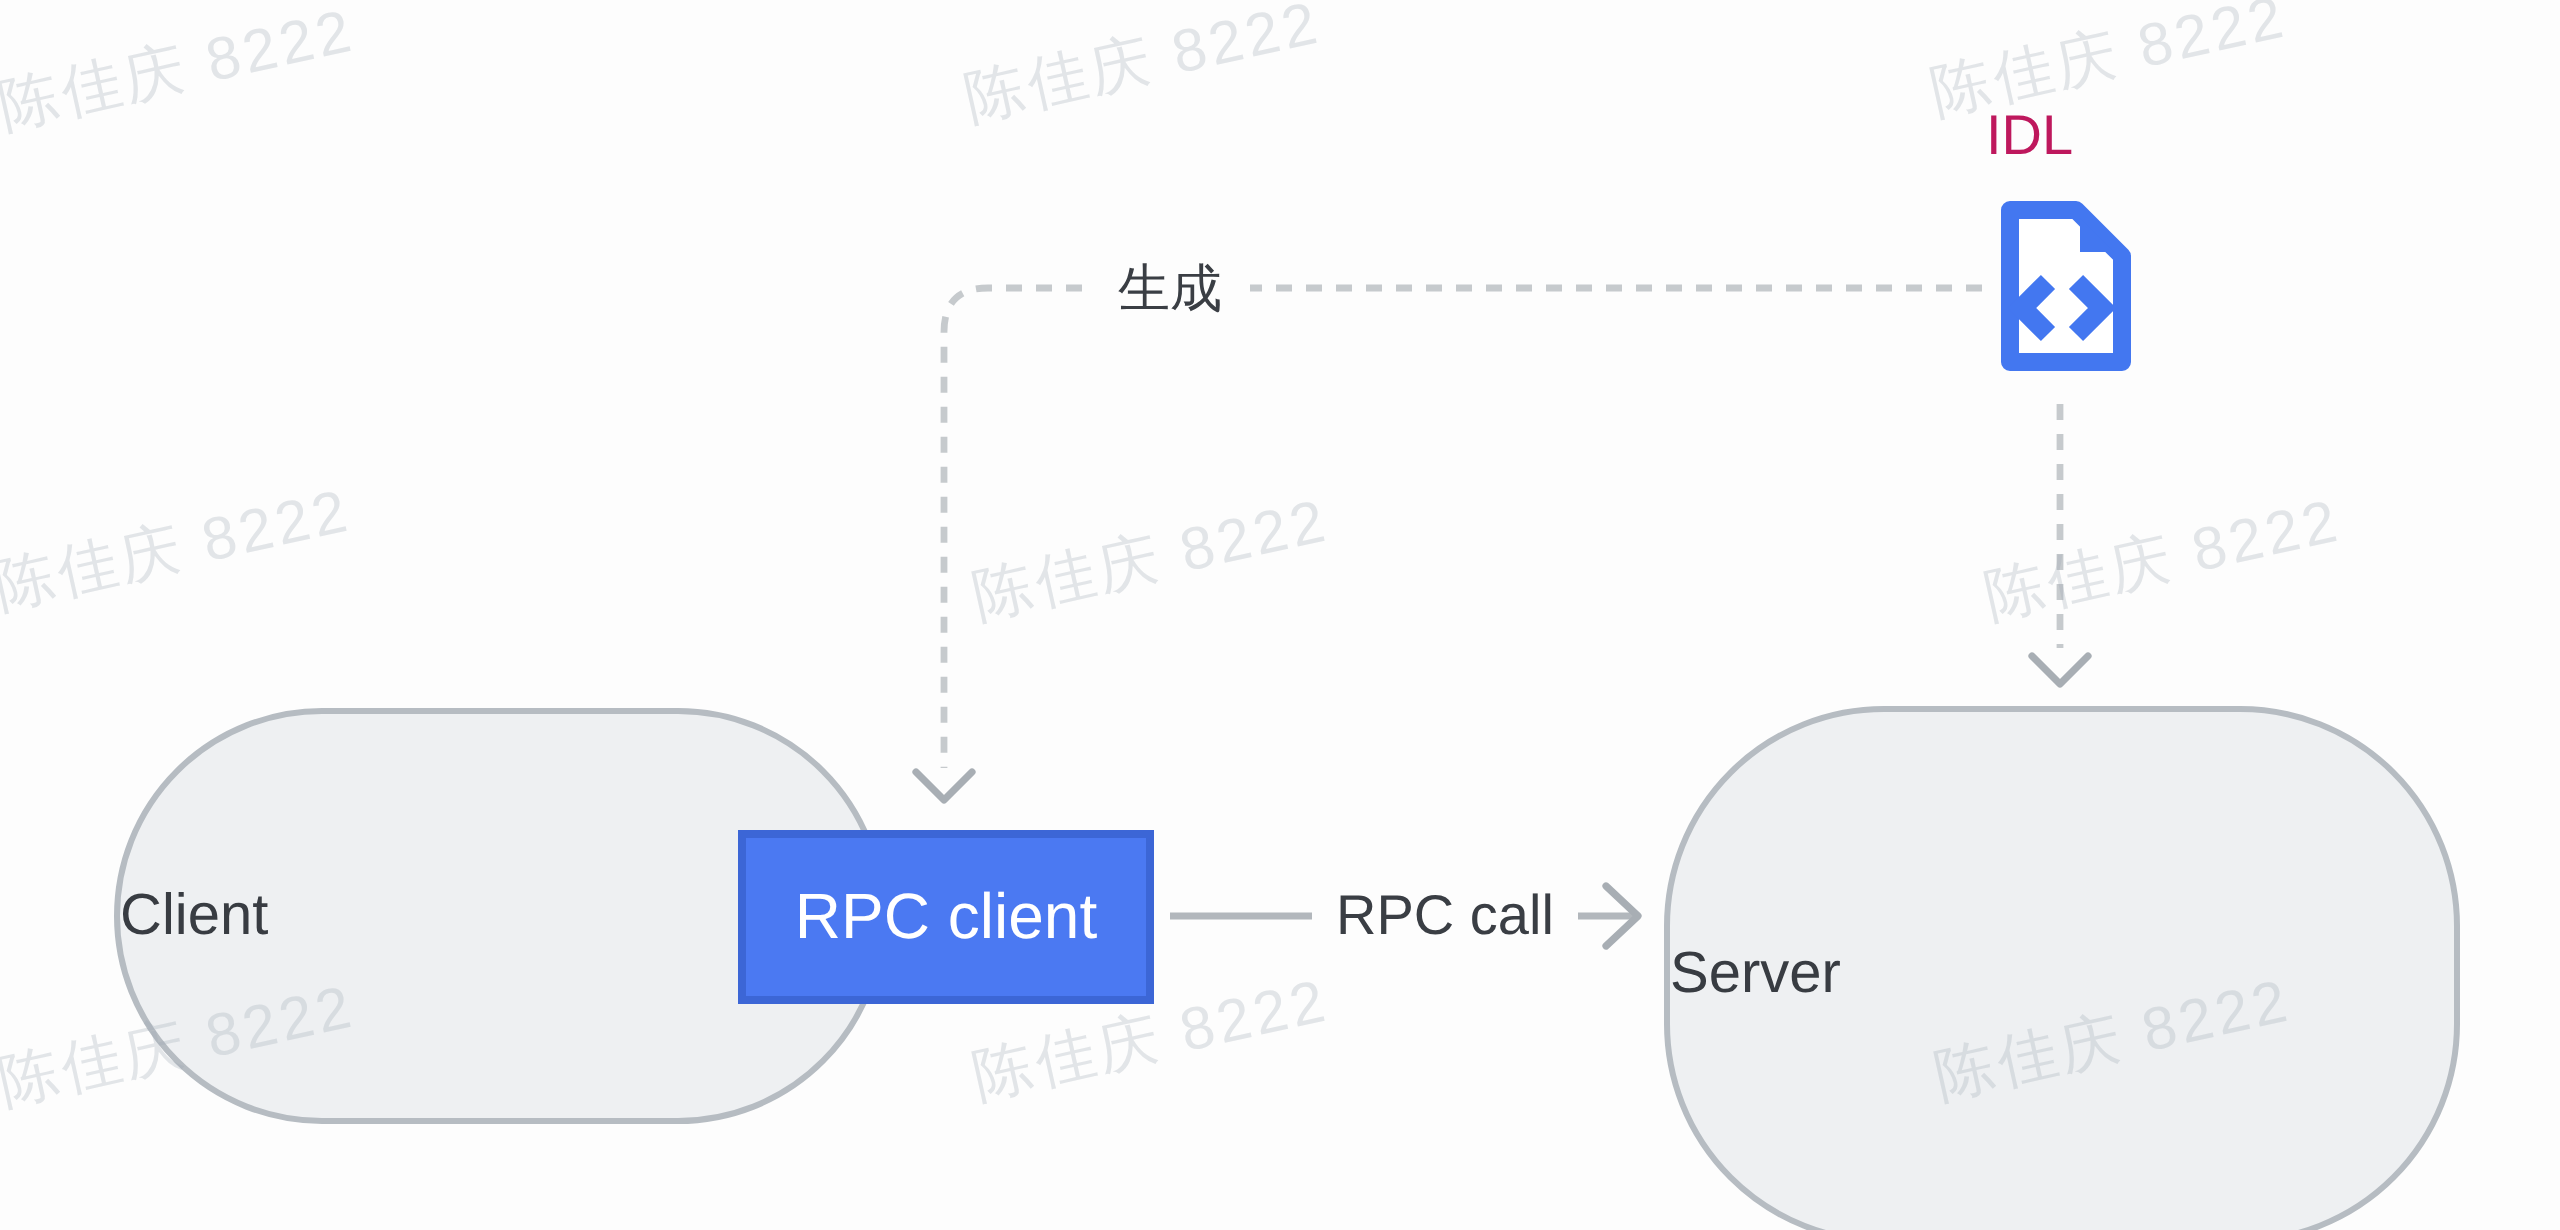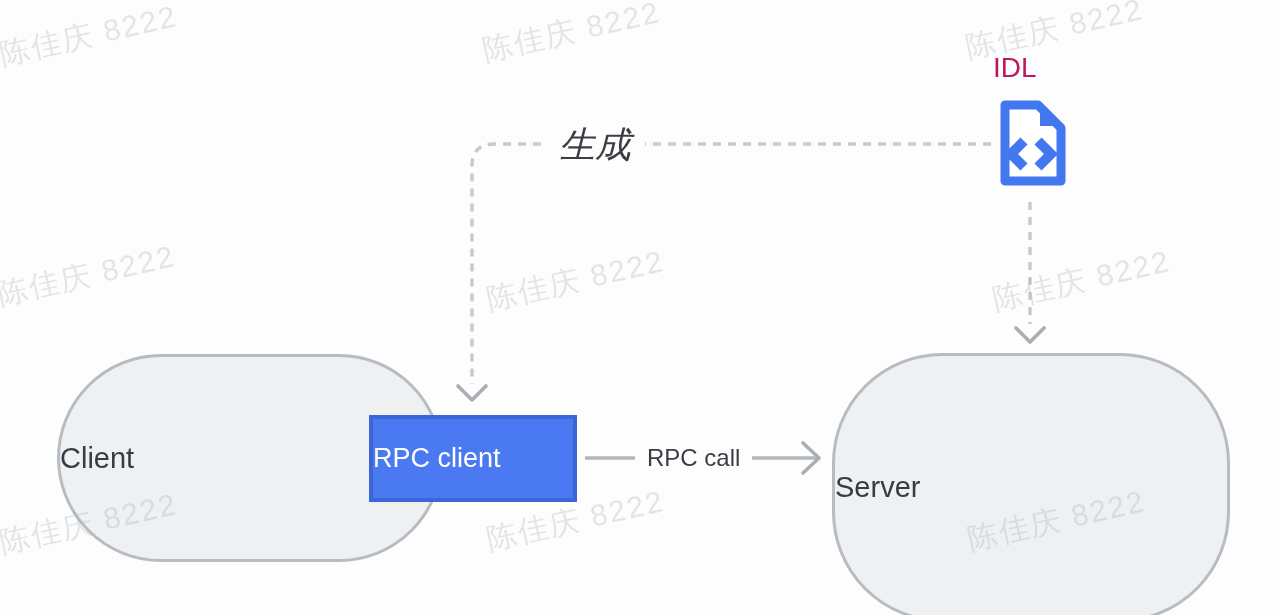--- a/index.html
+++ b/index.html
@@ -43,44 +43,45 @@
   
   .rpc-box {
     position: absolute;
     left: 369px; top: 415px;
     width: 208px; height: 87px;
     background: #4b79f2;
     border: 4px solid #3c66d6;
     box-sizing: border-box;
     display: flex;
     align-items: center;
+    justify-content: center;
     color: #ffffff;
-    font-size: 27px;
+    font-size: 32px;
     z-index: 30;
   }
   
   .overlay {
     position: absolute;
     left: 0; top: 0;
     width: 1280px; height: 615px;
     z-index: 20;
     pointer-events: none;
   }
   
   .edge-label {
     position: absolute;
     background: #fdfdfd;
     color: #3a3e44;
     text-align: center;
     white-space: nowrap;
     z-index: 40;
   }
-  #generate-edge-label   { left: 545px; top: 126px; padding: 0 14px; line-height: 37px; font-size: 36px; font-style: italic; }
+  #generate-edge-label   { left: 545px; top: 126px; padding: 0 14px; line-height: 37px; font-size: 26px; }
   #define-api-edge-label { left: 964px; top: 247px; padding: 13px 10px; font-size: 26px; }
-  #rpc-call-edge-label   { left: 635px; top: 437px; padding: 0 12px; line-height: 42px; font-size: 24px; }
+  #rpc-call-edge-label   { left: 656px; top: 437px; padding: 0 12px; line-height: 42px; font-size: 28px; }
   
   .idl-label {
     position: absolute;
     left: 993px; top: 52px;
     width: 76px;
     font-size: 28px;
     color: #be185d;
     z-index: 40;
   }
   .idl-icon {

